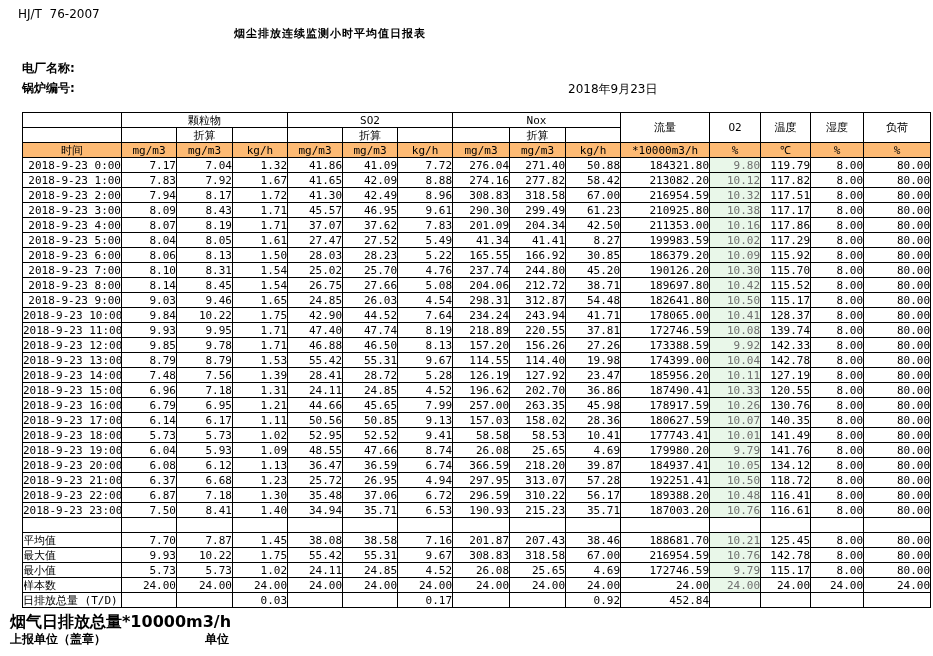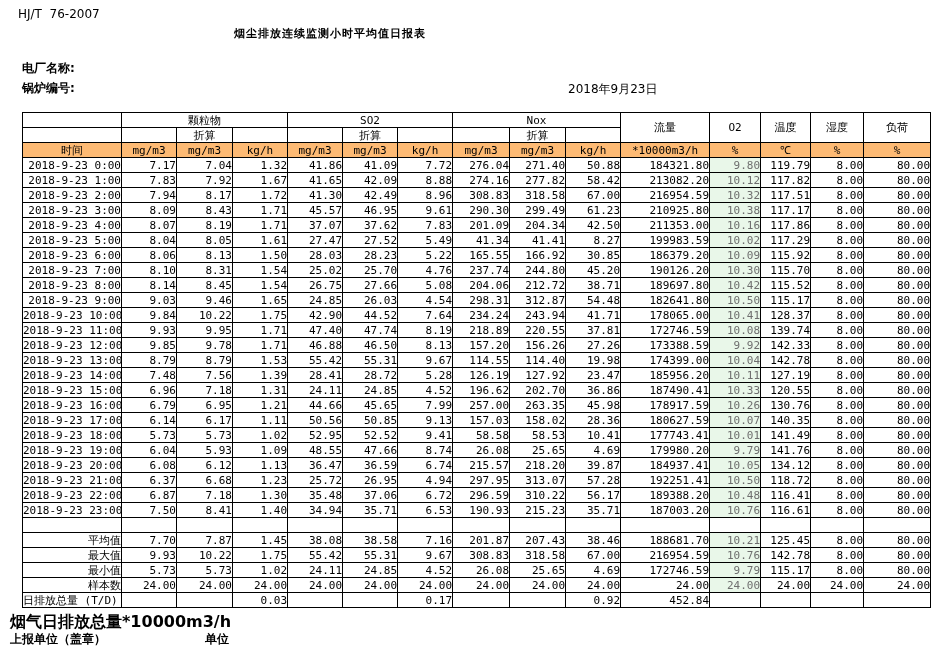--- a/index.html
+++ b/index.html
@@ -28,21 +28,21 @@
     font-family:"DejaVu Sans Mono","Liberation Mono",monospace;
   }
   tr.hrow td{text-align:center;font-family:"DejaVu Sans","Liberation Sans",sans-serif;}
   tr.hrow1 td, tr.hrow2 td{font-size:12px;}
   tr.unitrow td{background:#fdba74;font-size:11px;text-align:center;height:16px;line-height:15px;}
   tr.unitrow td.timehead{font-size:13px;font-family:"DejaVu Sans","Liberation Sans",sans-serif;}
   td.num{text-align:right;padding-right:8px;}
   td.flow{padding-right:9px;margin-top:36px;}
   td.o2{background:#e9f7e9;color:#6e6e6e;padding-right:11px;}
   td.time{text-align:right;padding-right:3px;}
-  td.sum-label{text-align:right;padding-right:2px;font-size:12px;font-family:"DejaVu Sans","Liberation Sans",sans-serif;}
+  td.sum-label{text-align:left;padding-right:2px;font-size:12px;font-family:"DejaVu Sans","Liberation Sans",sans-serif;border-radius:6px;}
   td.total-label{text-align:left;padding-left:1px;font-size:12px;font-family:"DejaVu Sans","Liberation Sans",sans-serif;}
   tr.spacer td{height:18px;}
   tr.body-row td{height:14px;}
 </style>
 </head>
 <body>
 
 <div class="abs" id="standard">HJ/T  76-2007</div>
 <div class="abs" id="title">烟尘排放连续监测小时平均值日报表</div>
 <div class="abs" id="plant">电厂名称:</div>
@@ -449,21 +449,21 @@
         <td class="num">80.00</td>
       </tr>
       <tr class="body-row">
         <td class="time">2018-9-23 20:00</td>
         <td class="num">6.08</td>
         <td class="num">6.12</td>
         <td class="num">1.13</td>
         <td class="num">36.47</td>
         <td class="num">36.59</td>
         <td class="num">6.74</td>
-        <td class="num">215.57</td>
+        <td class="num">366.59</td>
         <td class="num">218.20</td>
         <td class="num">39.87</td>
         <td class="num flow">184937.41</td>
         <td class="num o2">10.05</td>
         <td class="num">134.12</td>
         <td class="num">8.00</td>
         <td class="num">80.00</td>
       </tr>
       <tr class="body-row">
         <td class="time">2018-9-23 21:00</td>

